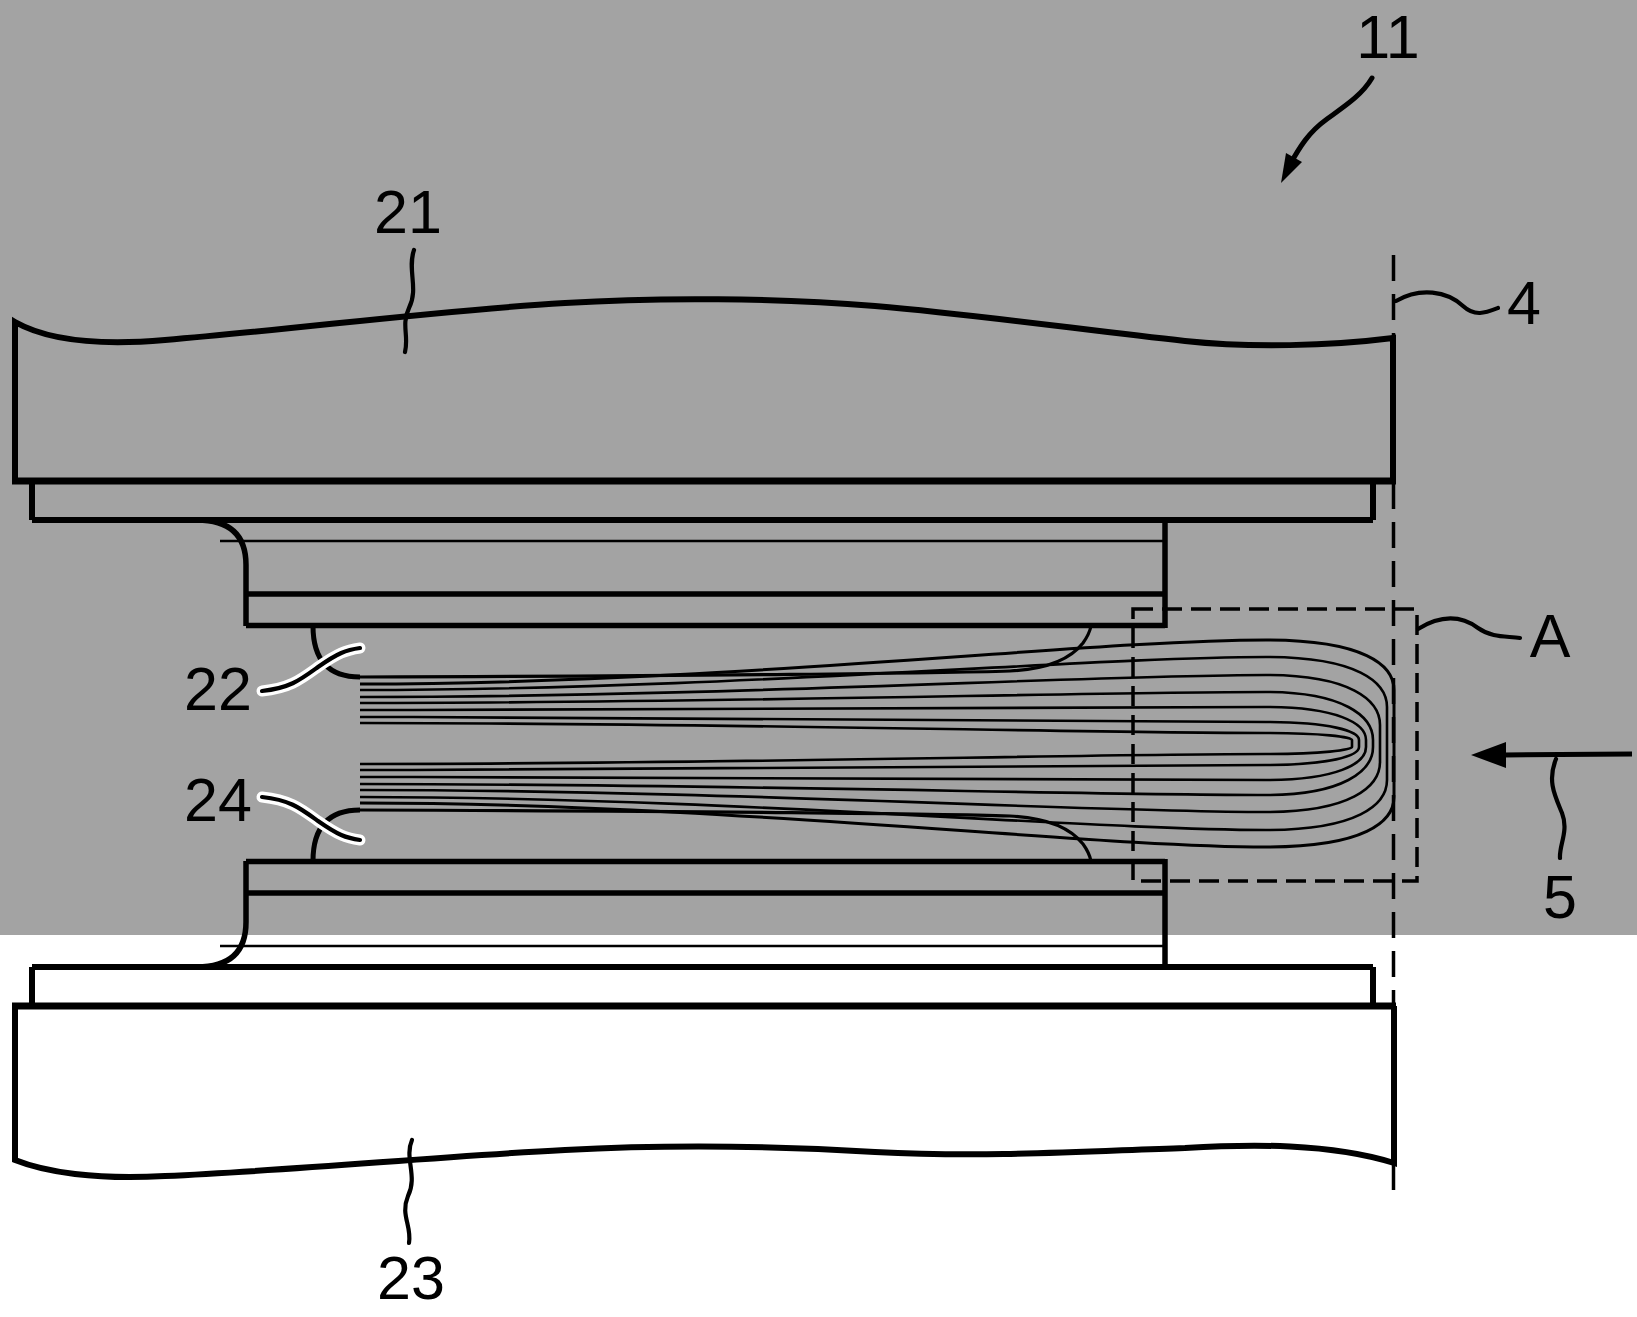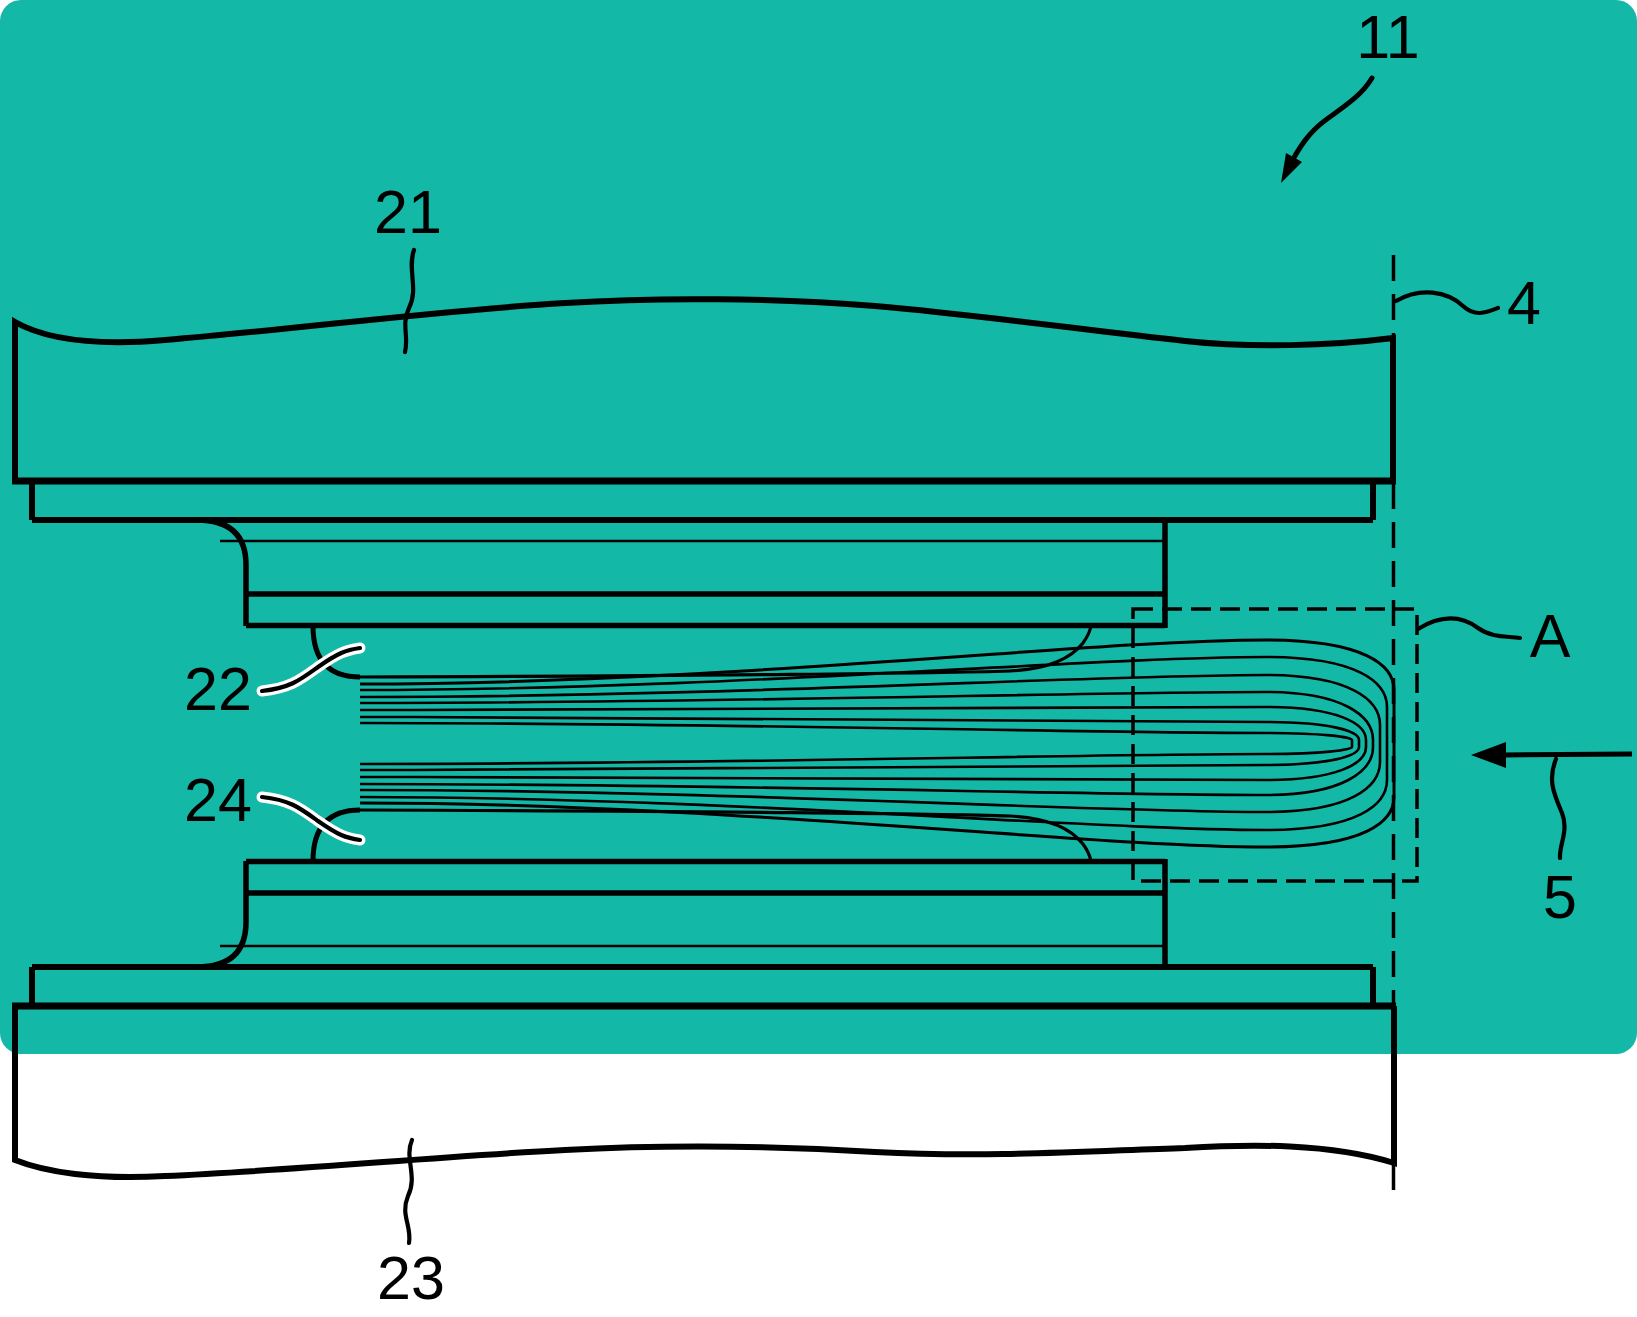--- a/index.html
+++ b/index.html
@@ -7,23 +7,22 @@
     padding: 0;
     background: #ffffff;
     width: 1637px;
     height: 1317px;
     overflow: hidden;
     font-family: "Liberation Sans", sans-serif;
   }
   .figure-wrap {
     position: relative;
     width: 1637px;
-    height: 1054px;
-    background: #14b8a6;
-    border-radius: 21px;
+    height: 935px;
+    background: #a3a3a3;
   }
   svg { display: block; }
   .ink    { stroke: #000000; fill: none; }
   .lbl {
     font-family: "Liberation Sans", sans-serif;
     font-size: 61px;
     fill: #000000;
     text-anchor: middle;
   }
 </style>

